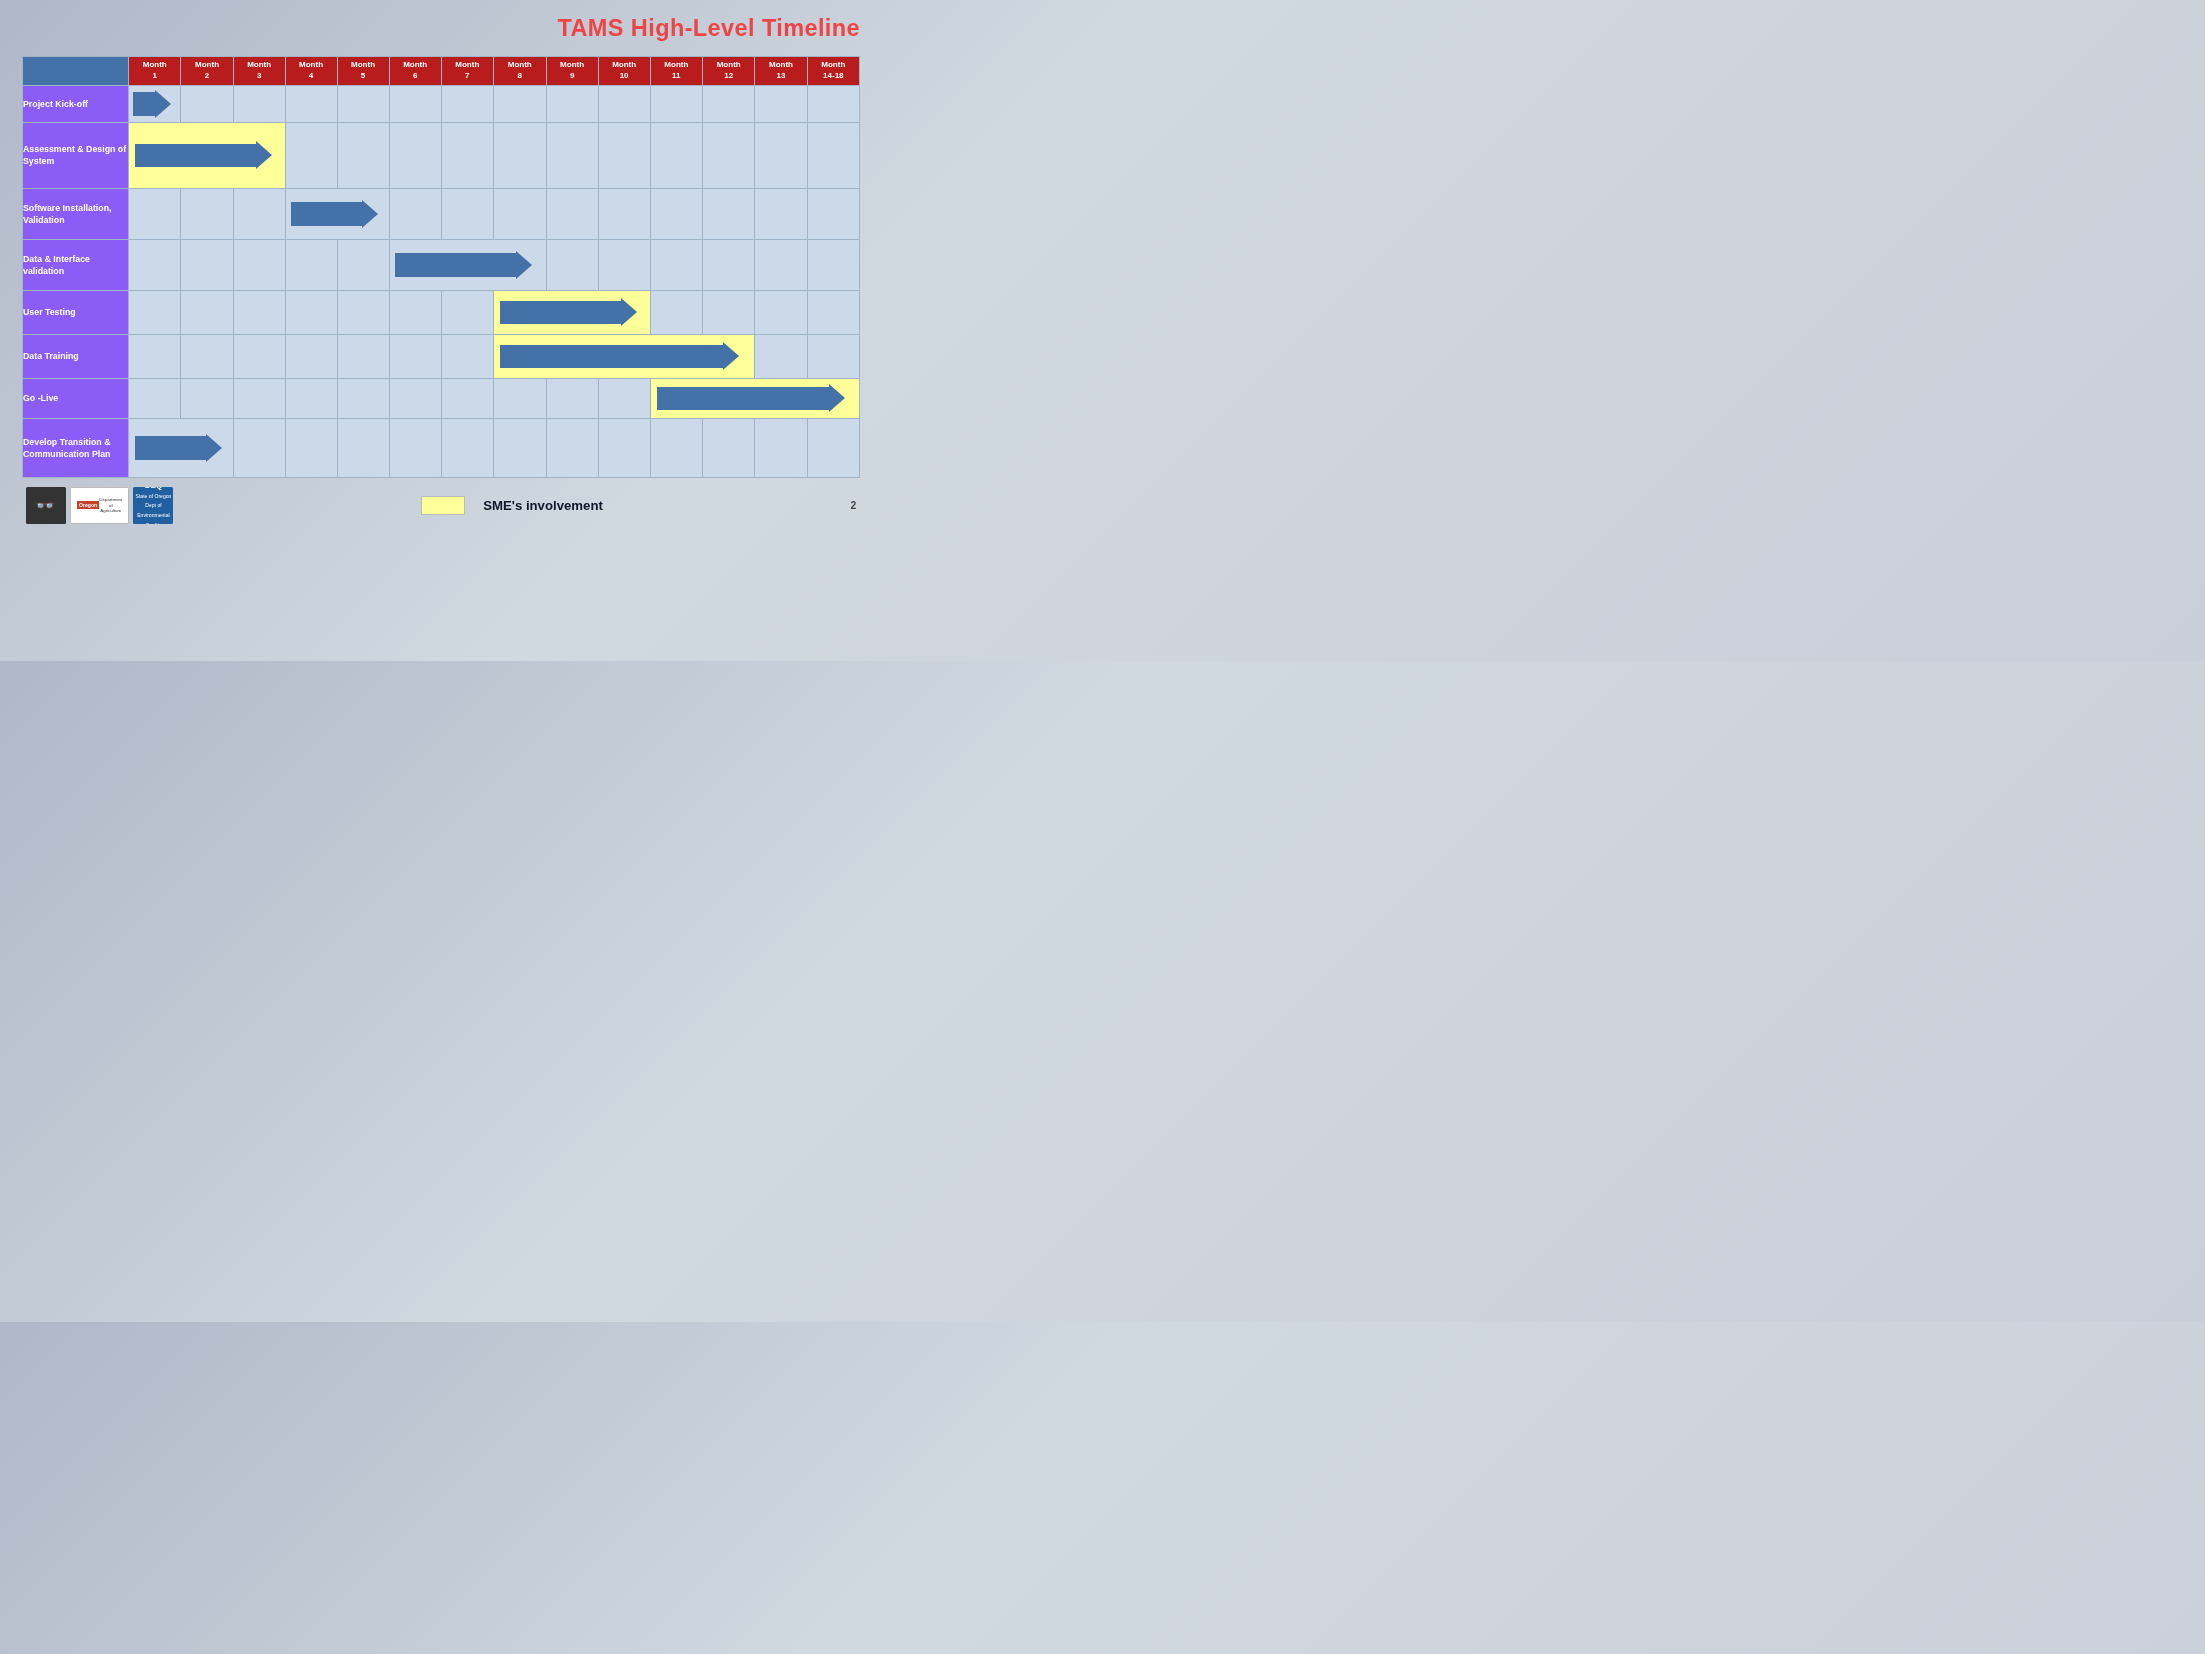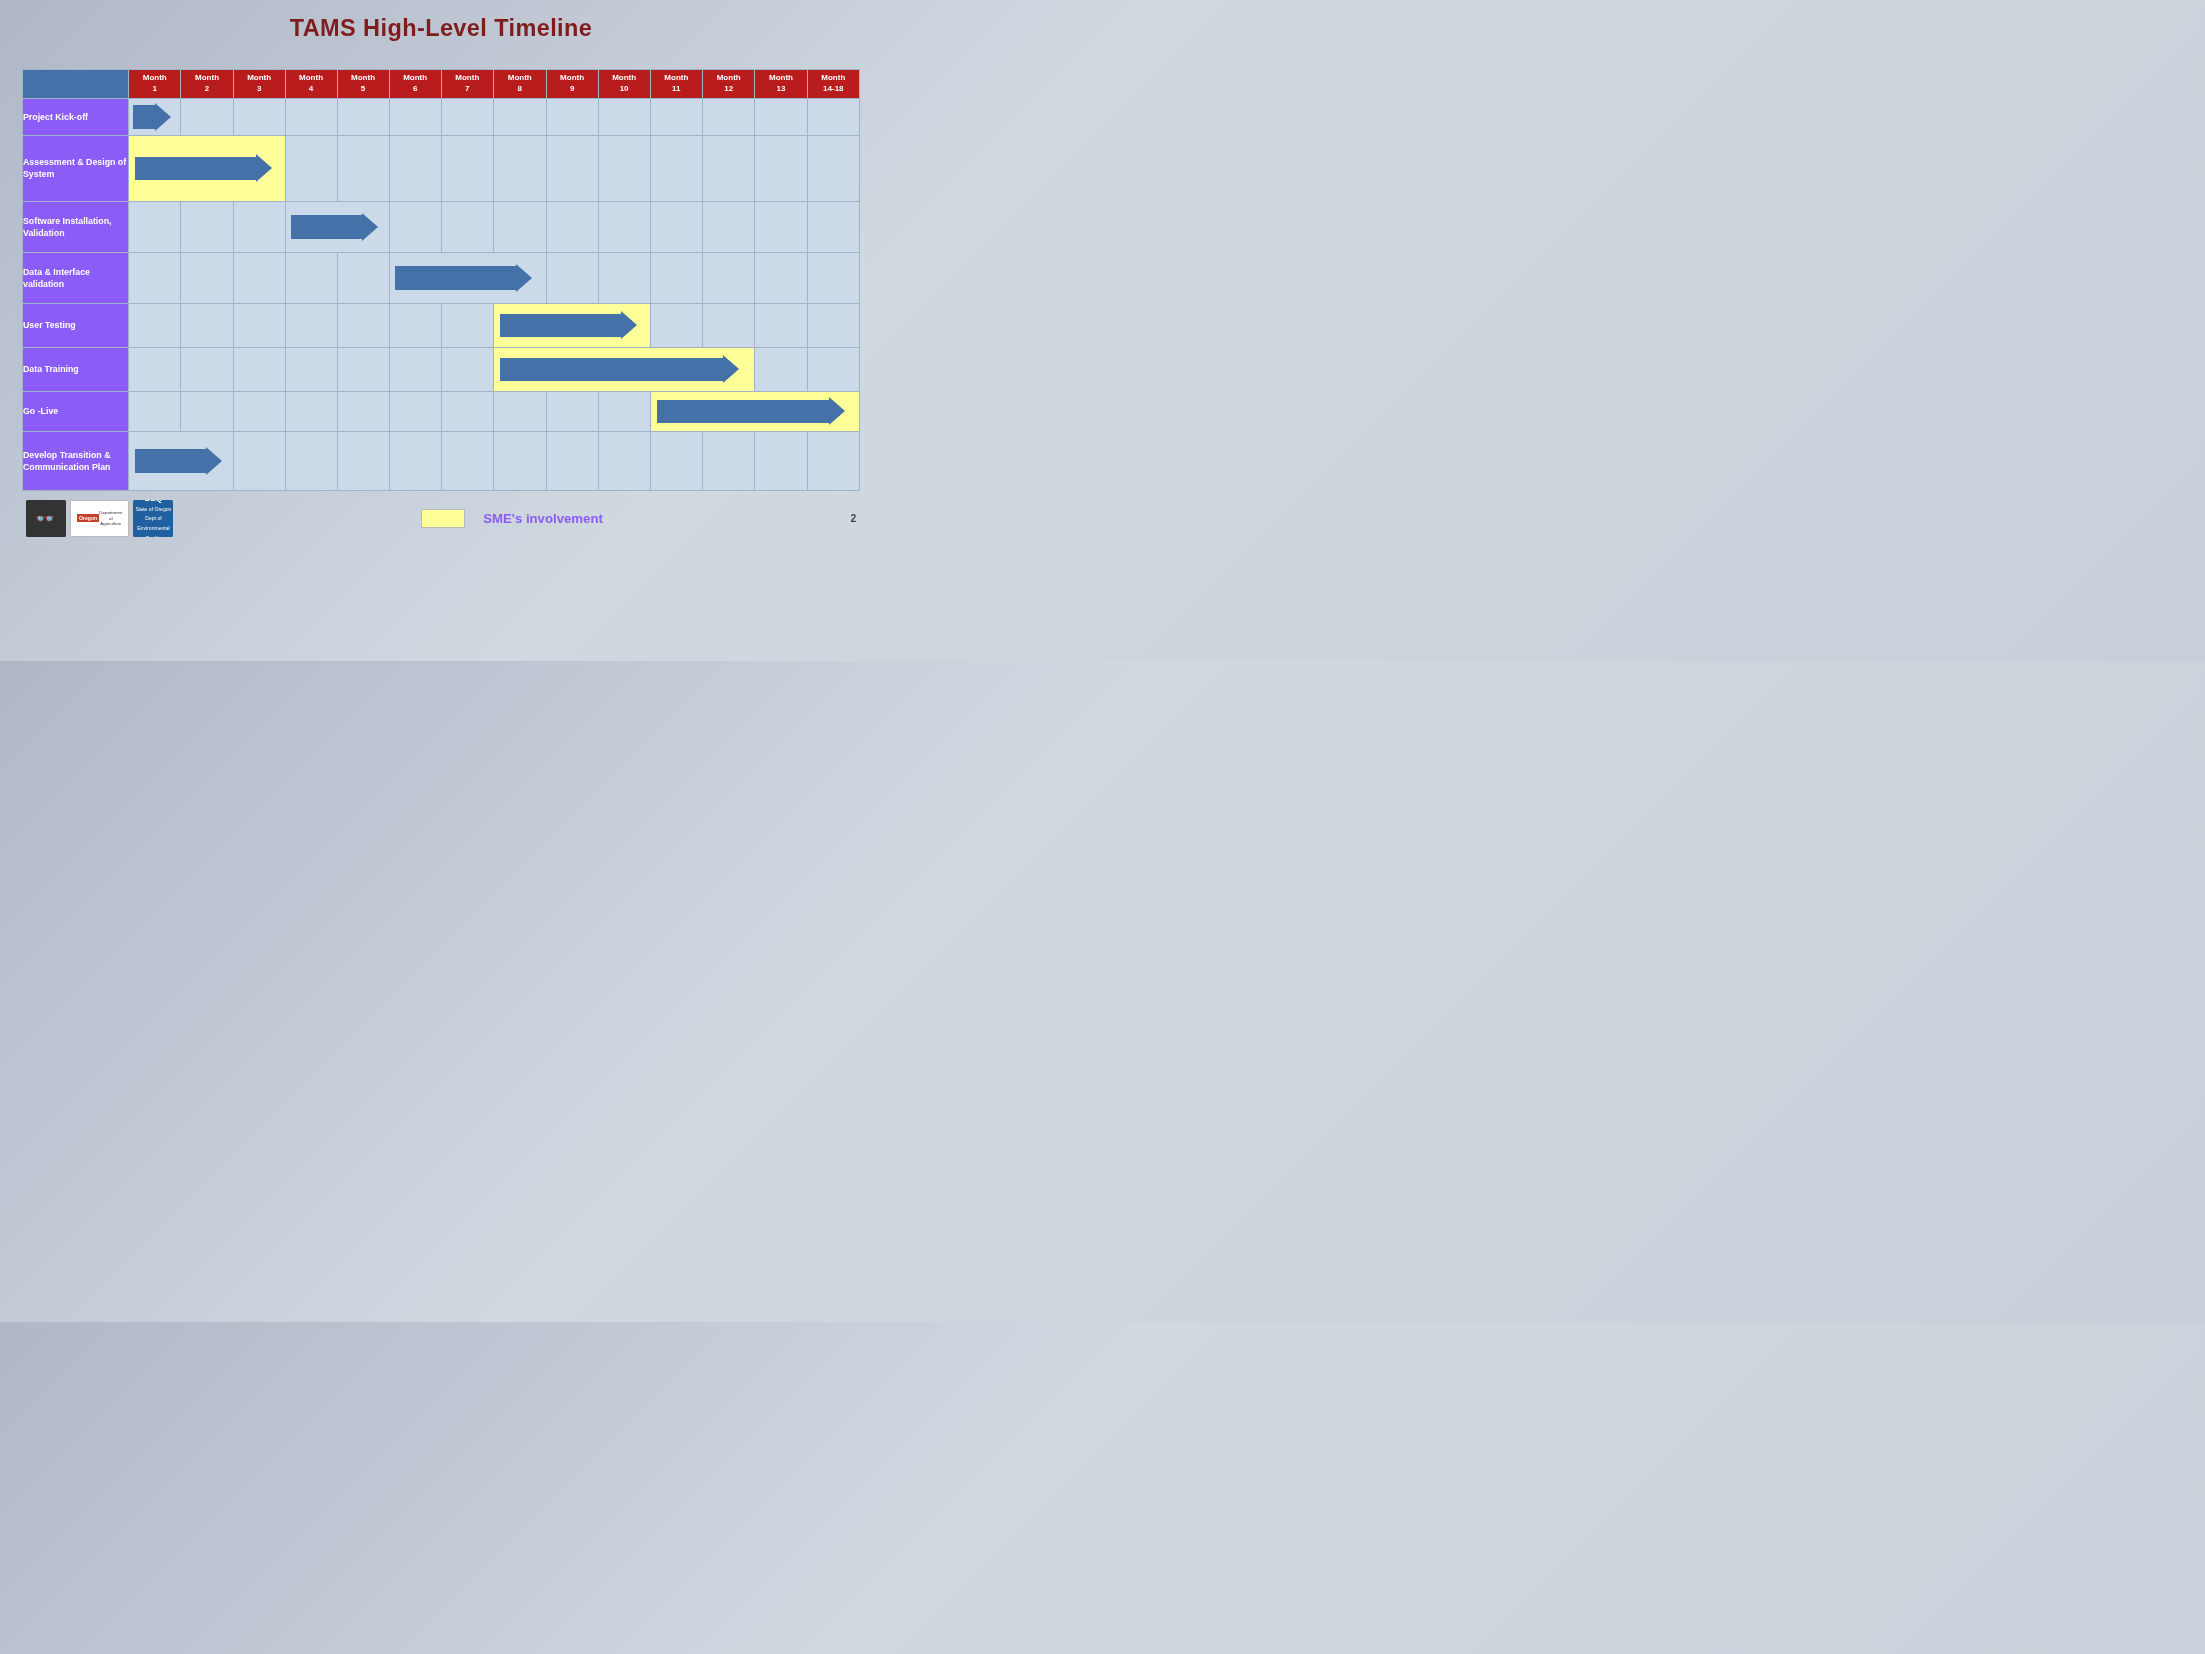--- a/index.html
+++ b/index.html
@@ -4,25 +4,25 @@
   <style>
     * { box-sizing: border-box; margin: 0; padding: 0; }
     body {
       width: 882px;
       min-height: 661px;
       background: linear-gradient(135deg, #b0b8c8 0%, #d0d8e0 40%, #c8cfd8 100%);
       font-family: 'Arial', sans-serif;
       padding: 14.7px 22px 14.7px 22px;
     }
     .page-title {
-      text-align: center;
+      text-align: right;
       font-size: 23.5px;
       font-weight: 900;
-      color: #7f1d1d;
-      margin-bottom: 27px;
+      color: #ef4444;
+      margin-bottom: 14px;
       letter-spacing: 0.4px;
     }
     .timeline-table {
       width: 100%;
       border-collapse: collapse;
       background: #dce6f0;
     }
     .timeline-table th, .timeline-table td {
       border: 0.7px solid #a0b4c8;
       padding: 0;
@@ -154,21 +154,21 @@
       color: white;
       font-size: 8px;
       font-weight: bold;
     }
     .legend {
       display: flex;
       align-items: center;
       gap: 18px;
       font-size: 13.2px;
       font-weight: 600;
-      color: #8b5cf6;
+      color: #0f172a;
     }
     .legend-swatch {
       width: 44px;
       height: 19px;
       background: #ffff99;
       border: 1.1px solid #bbb;
       display: inline-block;
     }
     .page-num {
       font-size: 10.3px;

